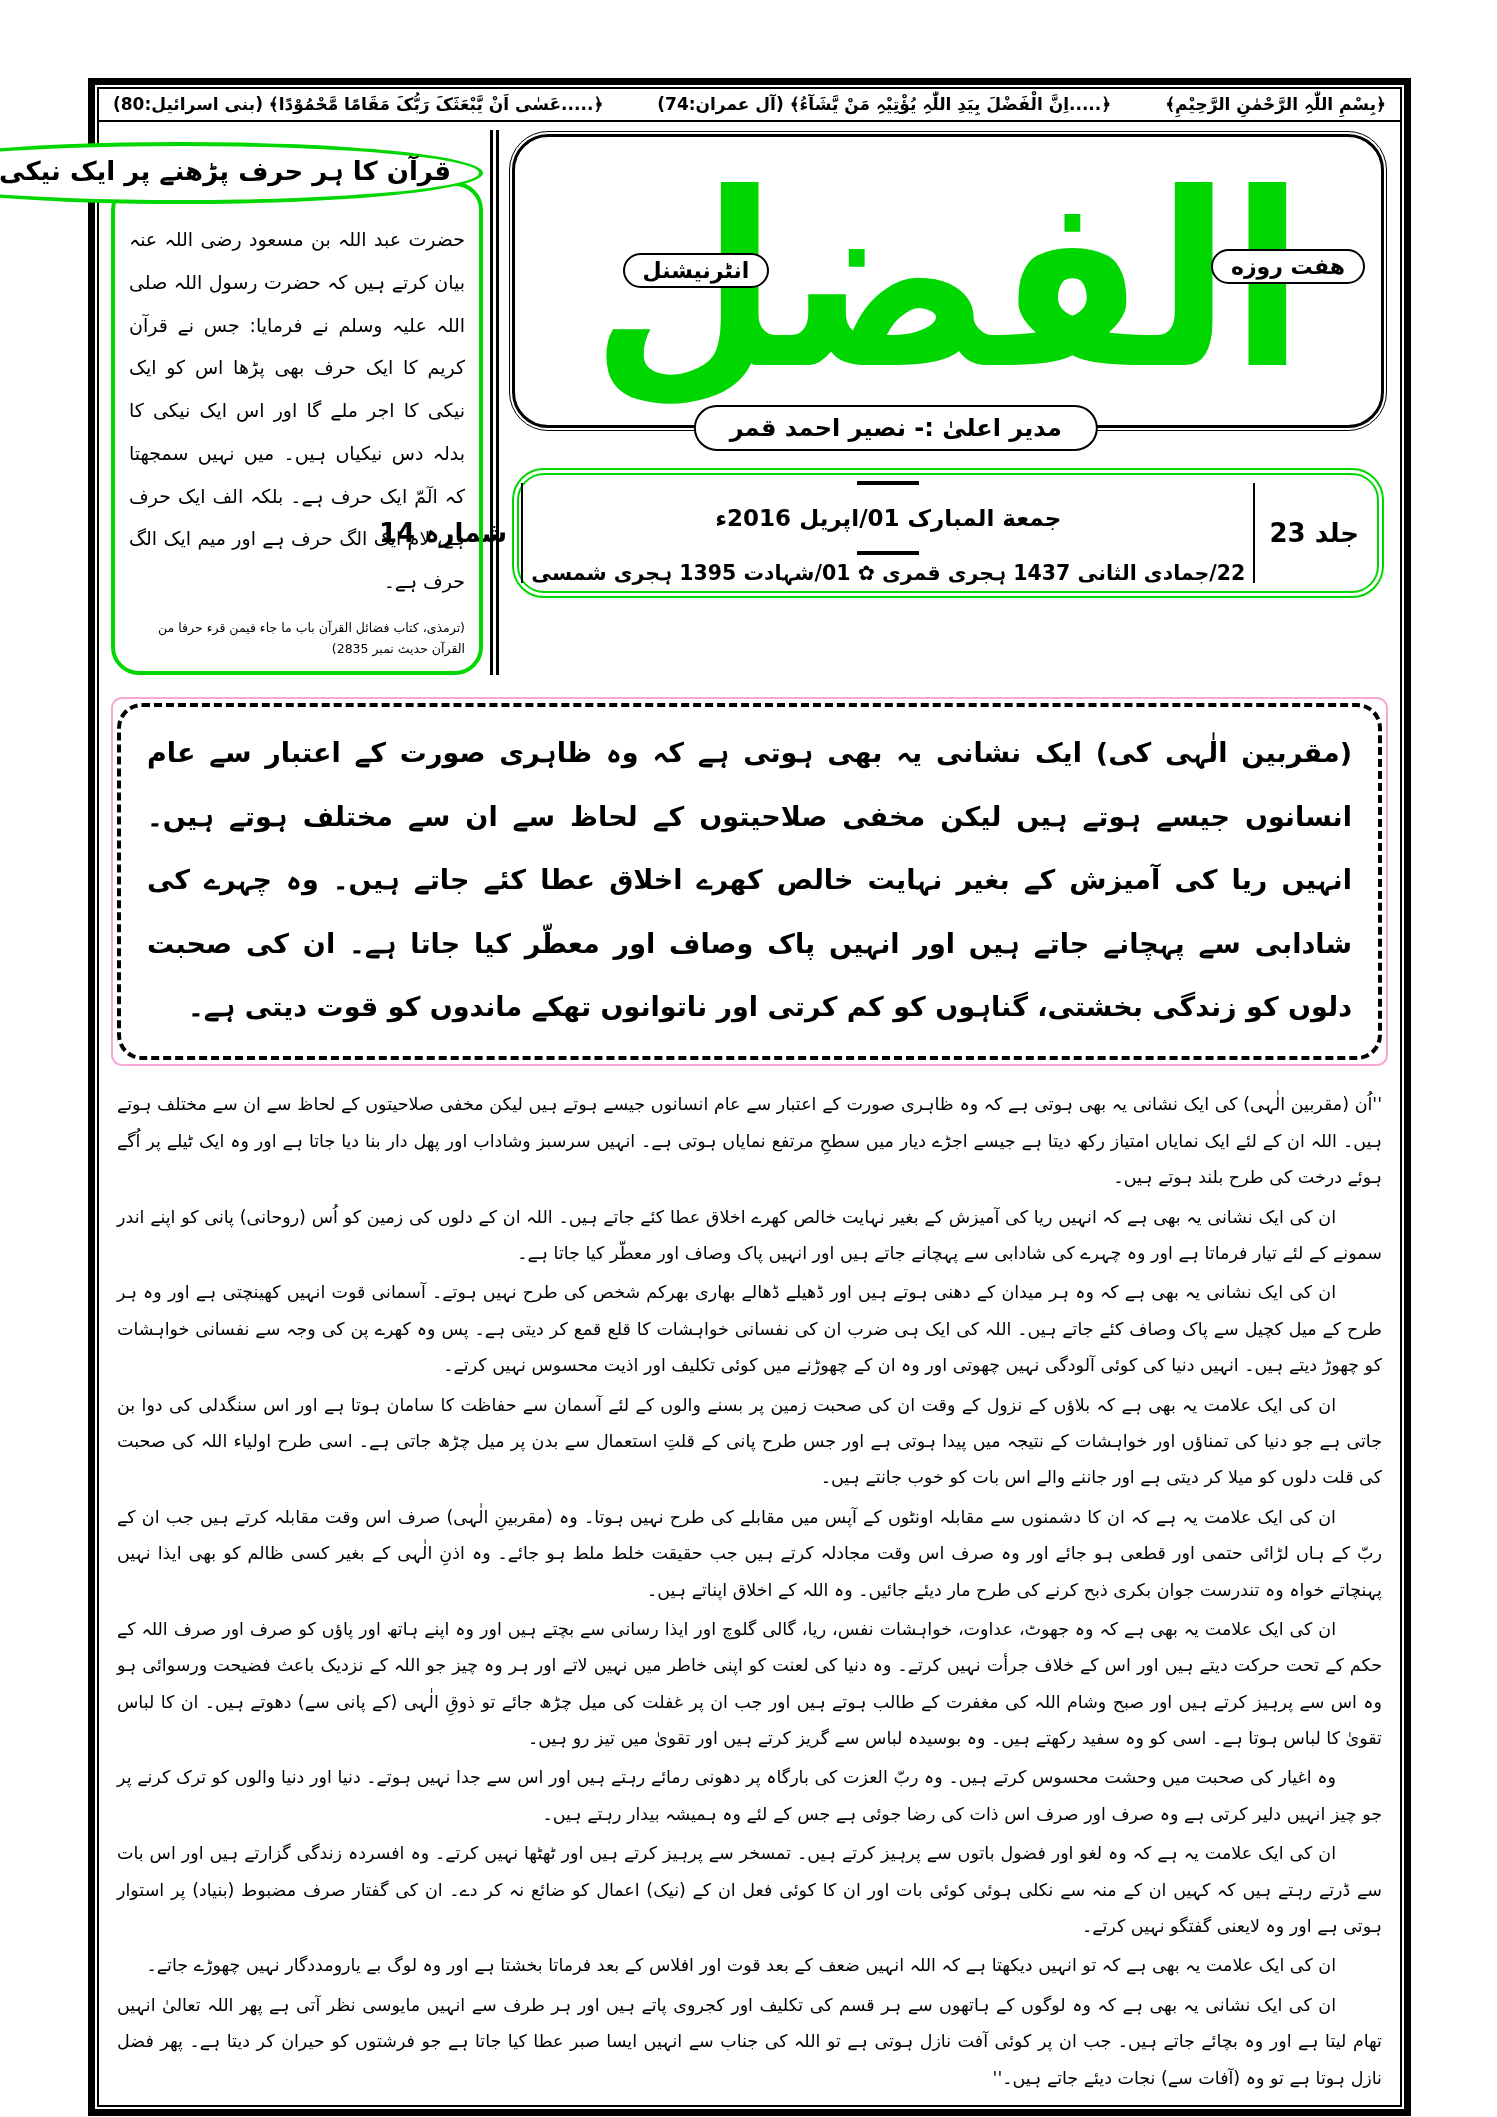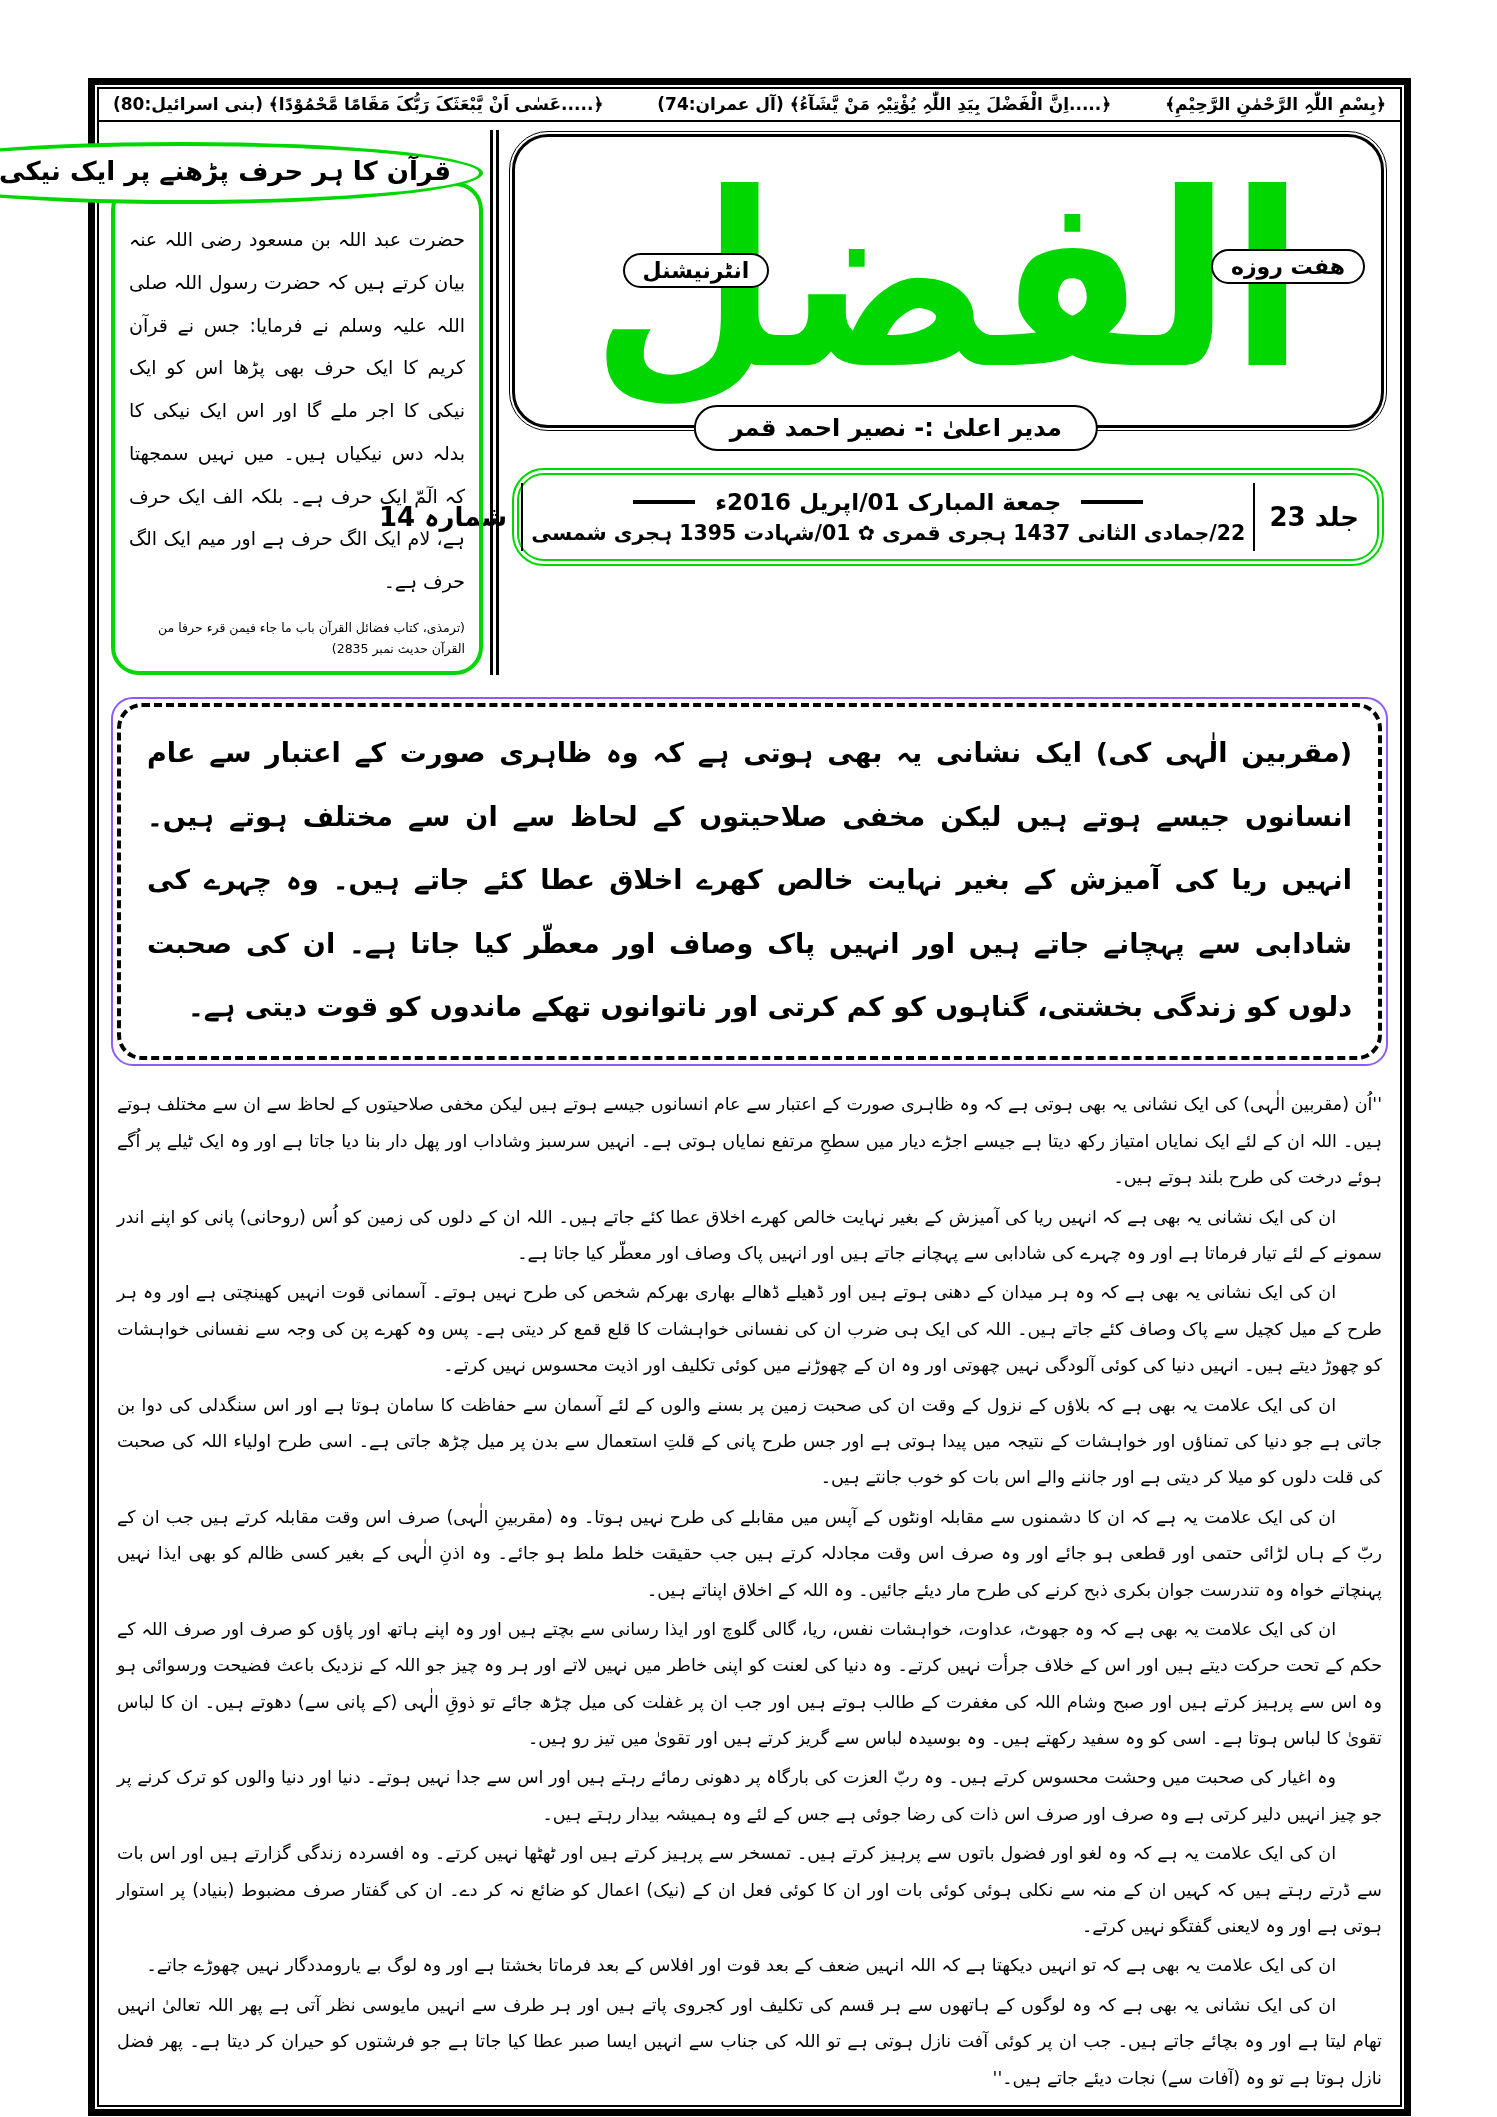--- a/index.html
+++ b/index.html
@@ -123,21 +123,21 @@
   }
   .vol-cell,.issue-cell{
     font-size:26px;font-weight:bold;white-space:nowrap;padding:0 6px;
   }
   .v-div{
     width:0;border-left:2.5px solid #000;align-self:stretch;margin:2px 8px;
   }
   .date-center{flex:1;text-align:center;direction:rtl;}
   .date-line1{
     display:flex;align-items:center;justify-content:center;gap:20px;
-    font-weight:bold;font-size:23px;
+    font-weight:bold;font-size:23px;flex-direction:column;
   }
   .dash{width:62px;height:4px;background:#000;flex:0 0 auto;}
   .date-line2{font-weight:bold;font-size:20.5px;margin-top:6px;white-space:nowrap;}
 
   
   .hadith-title{
     position:relative;z-index:2;
     width:fit-content;
     margin:10px auto -22px;
     background:#fff;
@@ -164,22 +164,22 @@
     font-size:12.5px;
     text-align:right;
     line-height:1.7;
     margin-top:14px;
     direction:rtl;
   }
 
   
   .quote-box-outer{
     margin:10px 12px 8px;
-    border:2px solid #8b5cf6;
-    border-radius:22px;
+    border:2px solid #f9a8d4;
+    border-radius:11px;
     padding:4px;
   }
   .quote-box-inner{
     border:4px dashed #000;
     border-radius:25px;
     padding:14px 26px 18px;
     direction:rtl;
     text-align:justify;
     font-size:27px;
     font-weight:bold;

